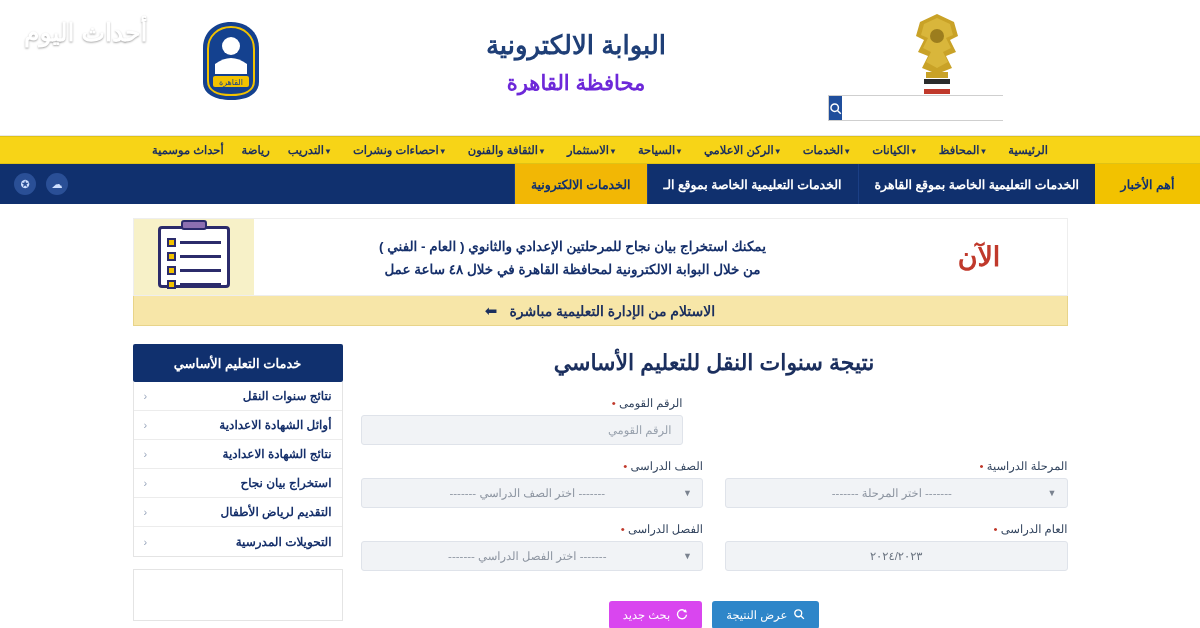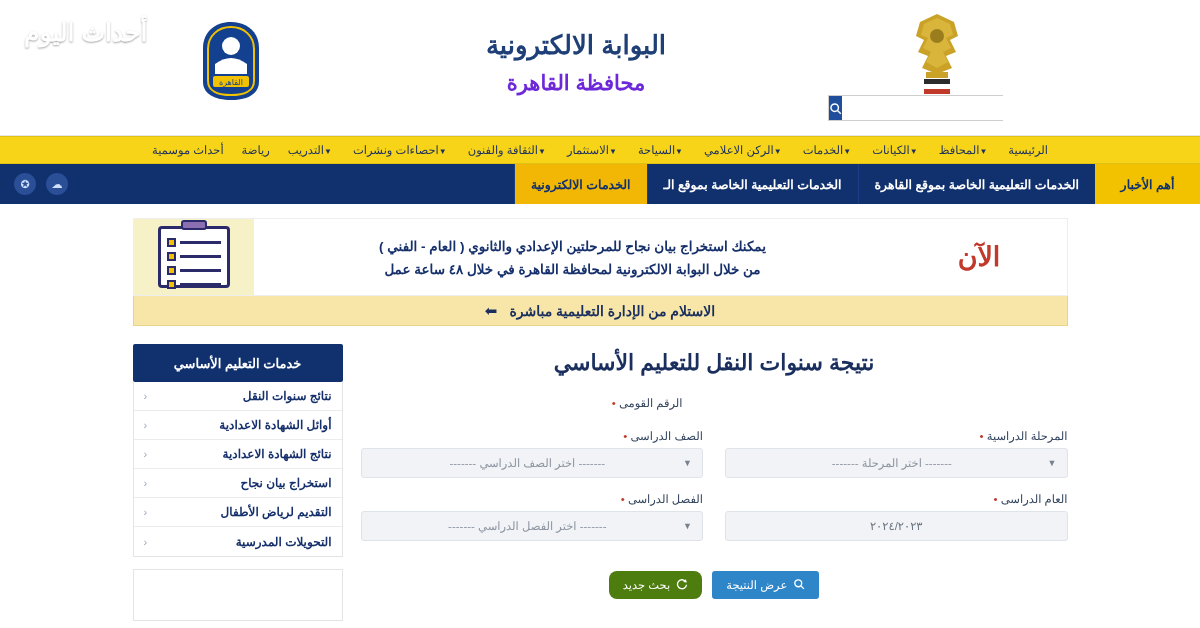--- a/index.html
+++ b/index.html
@@ -62,21 +62,21 @@
 
   
   .menu-bar {
     height:28px; background:#f7d417;
     border-top:1px solid #e0c214; border-bottom:1px solid #e0c214;
     display:flex; flex-direction:row; align-items:center;
     justify-content:center; gap:0px;
     padding:0 8px;
   }
   .menu-item {
-    font-size:11.5px; color:#1b2f5e; font-weight:normal;
+    font-size:11.5px; color:#1b2f5e; font-weight:bold;
     padding:0 9px; white-space:nowrap; cursor:pointer;
   }
   .menu-item .caret { font-size:8px; margin-right:3px; color:#1b2f5e; }
 
   
   .nav-bar {
     height:40px; background:#10306e;
     display:flex; flex-direction:row; align-items:stretch;
   }
   .nav-news {
@@ -229,21 +229,21 @@
     display:flex; flex-direction:row; justify-content:center;
     gap:10px; margin-top:16px;
   }
   .btn {
     height:28px; border-radius:3px; color:#fff; font-size:11.5px;
     display:flex; flex-direction:row; align-items:center; gap:6px;
     padding:0 14px; cursor:pointer; border:0;
     font-family:"Liberation Sans", sans-serif;
   }
   .btn-primary { background:#2e86c9; }
-  .btn-secondary { background:#4d7c0f;border-radius:8px; }
+  .btn-secondary { background:#d946ef; }
 </style>
 </head>
 <body>
 
 <div class="header">
 
   <div class="eagle">
     <svg width="62" height="86" viewBox="0 0 62 86" xmlns="http://www.w3.org/2000/svg">
       <path d="M31 4 L48 12 L52 26 L44 30 L50 42 L40 46 L46 58 L31 64 L16 58 L22 46 L12 42 L18 30 L10 26 L14 12 Z" fill="#c9a227"></path>
       <path d="M31 8 L44 14 L47 25 L40 28 L45 38 L37 42 L42 52 L31 58 L20 52 L25 42 L17 38 L22 28 L15 25 L18 14 Z" fill="#d9b63b"></path>
@@ -353,20 +353,23 @@
       <div class="form-col">
         <div class="form-title">نتيجة سنوات النقل للتعليم الأساسي</div>
 
         <div class="form-grid">
 
           <div class="form-row">
             <div class="field single">
               <div class="field-label">
                 <span>الرقم القومى</span><span class="req"> •</span>
               </div>
+              <div class="input-box">
+                <span>الرقم القومي</span>
+              </div>
             </div>
           </div>
 
           <div class="form-row">
             <div class="field">
               <div class="field-label">
                 <span>المرحلة الدراسية</span><span class="req"> •</span>
               </div>
               <div class="select-box">
                 <span class="arrow">▼</span>

